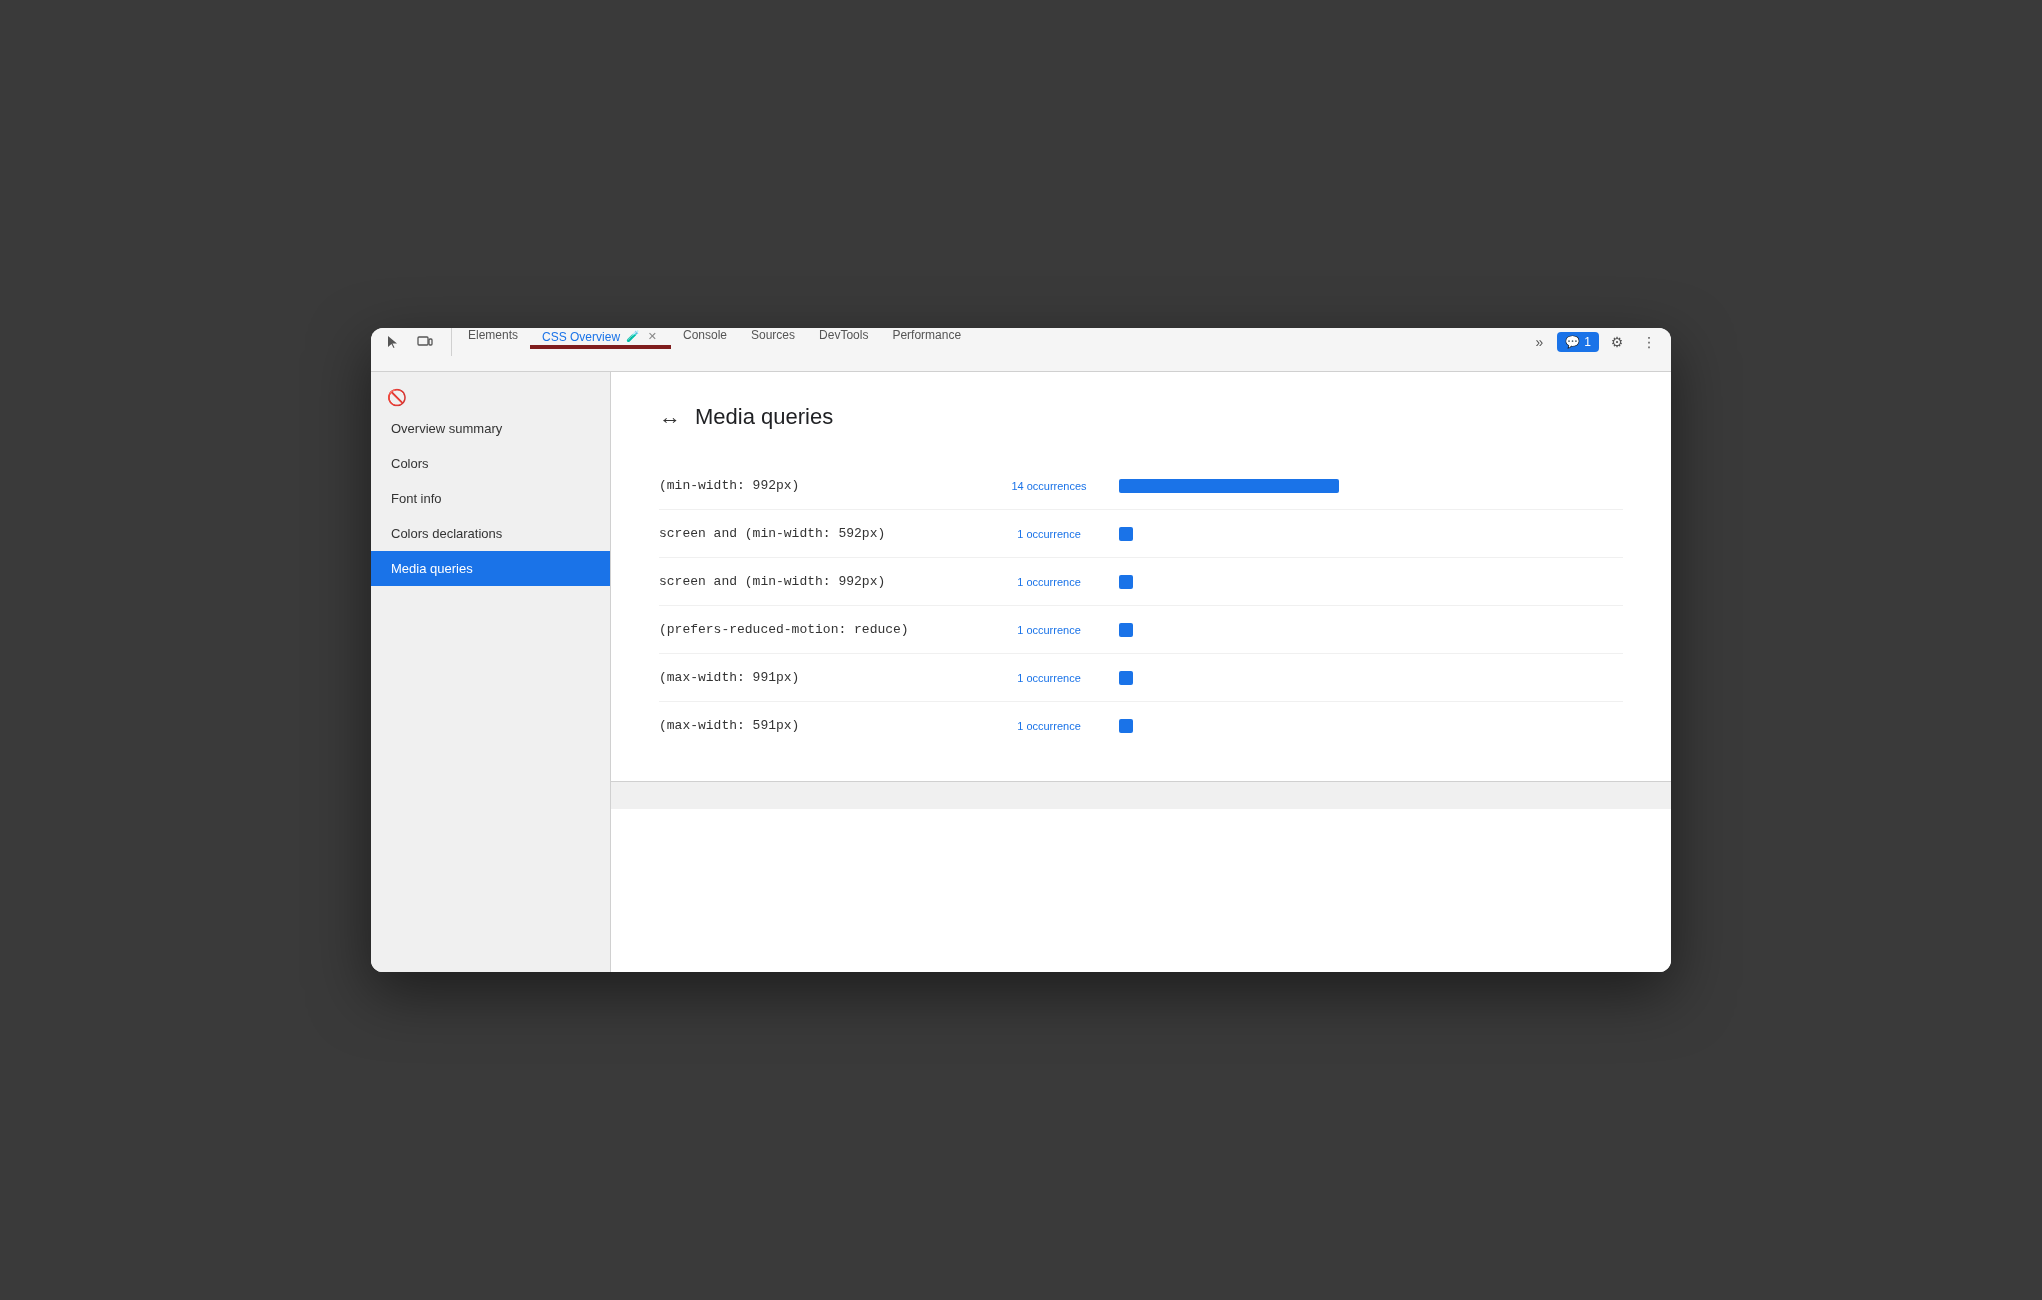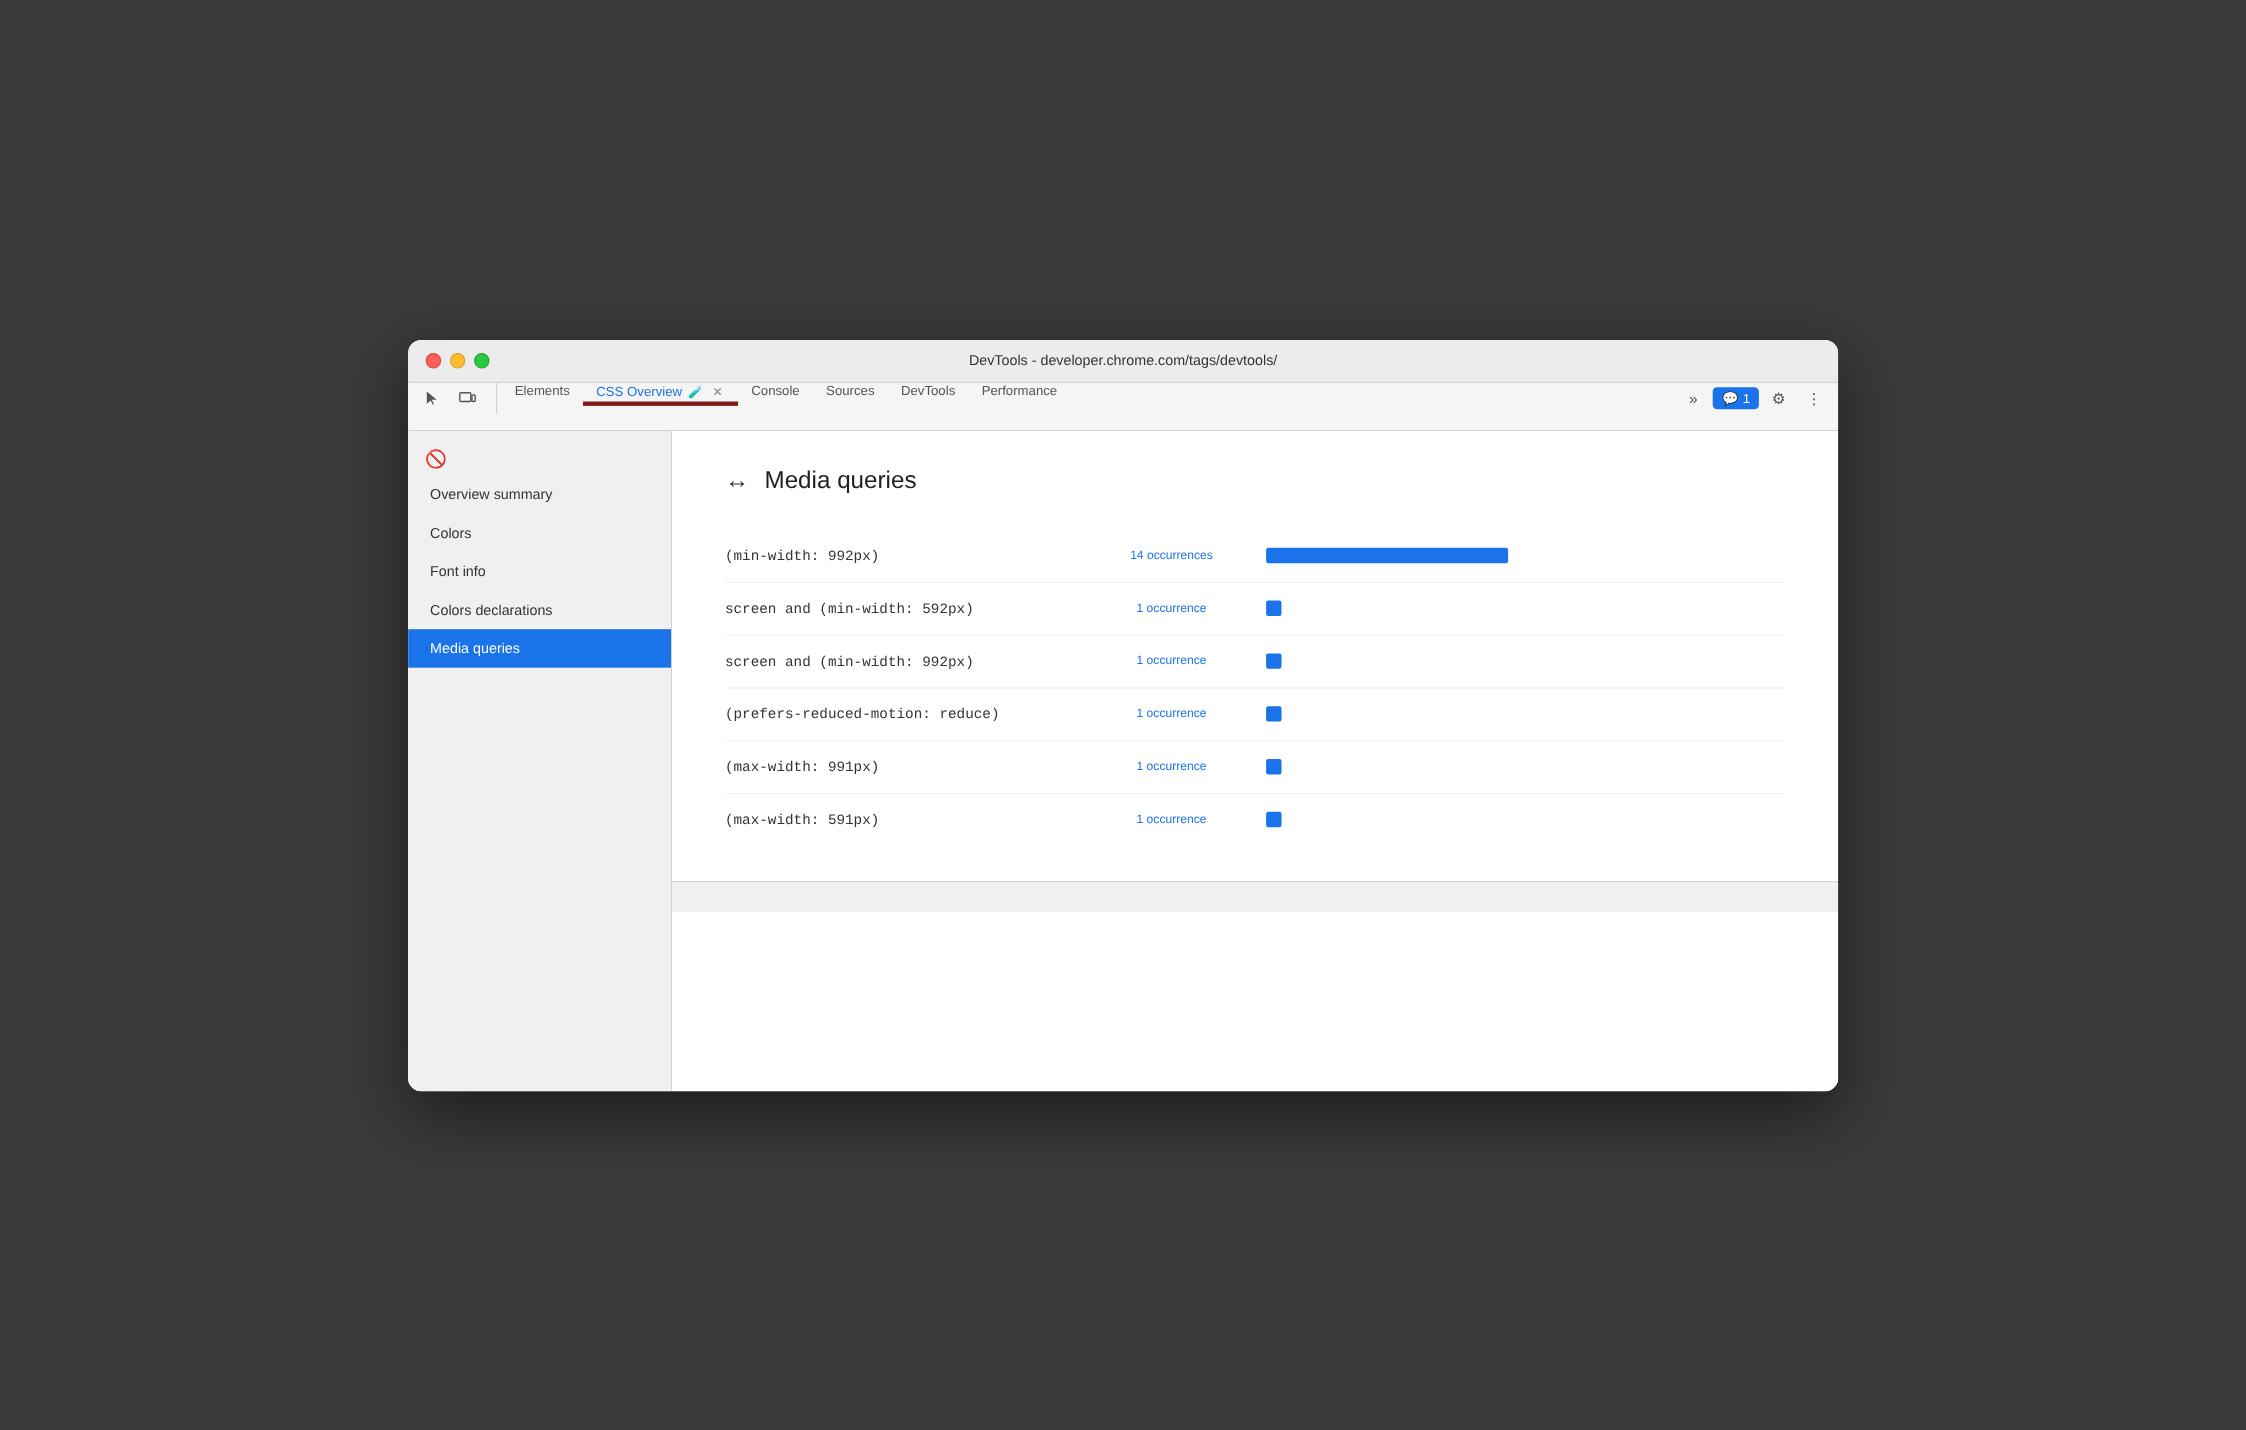--- a/index.html
+++ b/index.html
@@ -208,21 +208,20 @@
     .mq-table {
       width: 100%;
       border-collapse: collapse;
     }
 
     .mq-row {
       display: flex;
       align-items: center;
       padding: 16px 0;
       border-bottom: 1px solid #f0f0f0;
-      gap: 16px;
     }
 
     .mq-row:last-child { border-bottom: none; }
 
     .mq-query {
       font-size: 13px;
       color: #333;
       flex: 0 0 320px;
       font-family: 'Menlo', 'Monaco', 'Courier New', monospace;
     }
@@ -276,28 +275,20 @@
 
     .flask-icon {
       font-size: 11px;
     }
   </style>
 </head>
 <body>
 
 <div class="window">
 
-  <div class="title-bar">
-    <div class="traffic-lights">
-      <div class="traffic-light tl-red"></div>
-      <div class="traffic-light tl-yellow"></div>
-      <div class="traffic-light tl-green"></div>
-    </div>
-    <div class="window-title">DevTools - developer.chrome.com/tags/devtools/</div>
-  </div>
 
   <div class="tab-bar">
     <div class="tab-bar-icons">
       <button class="icon-btn">
         <svg width="16" height="16" viewBox="0 0 16 16" fill="none">
           <path d="M3 2L3 13L6.5 10L8.5 14L9.5 13.5L7.5 9.5L12 9.5Z" fill="#555"></path>
         </svg>
       </button>
       <button class="icon-btn">
         <svg width="16" height="16" viewBox="0 0 16 16" fill="none">

